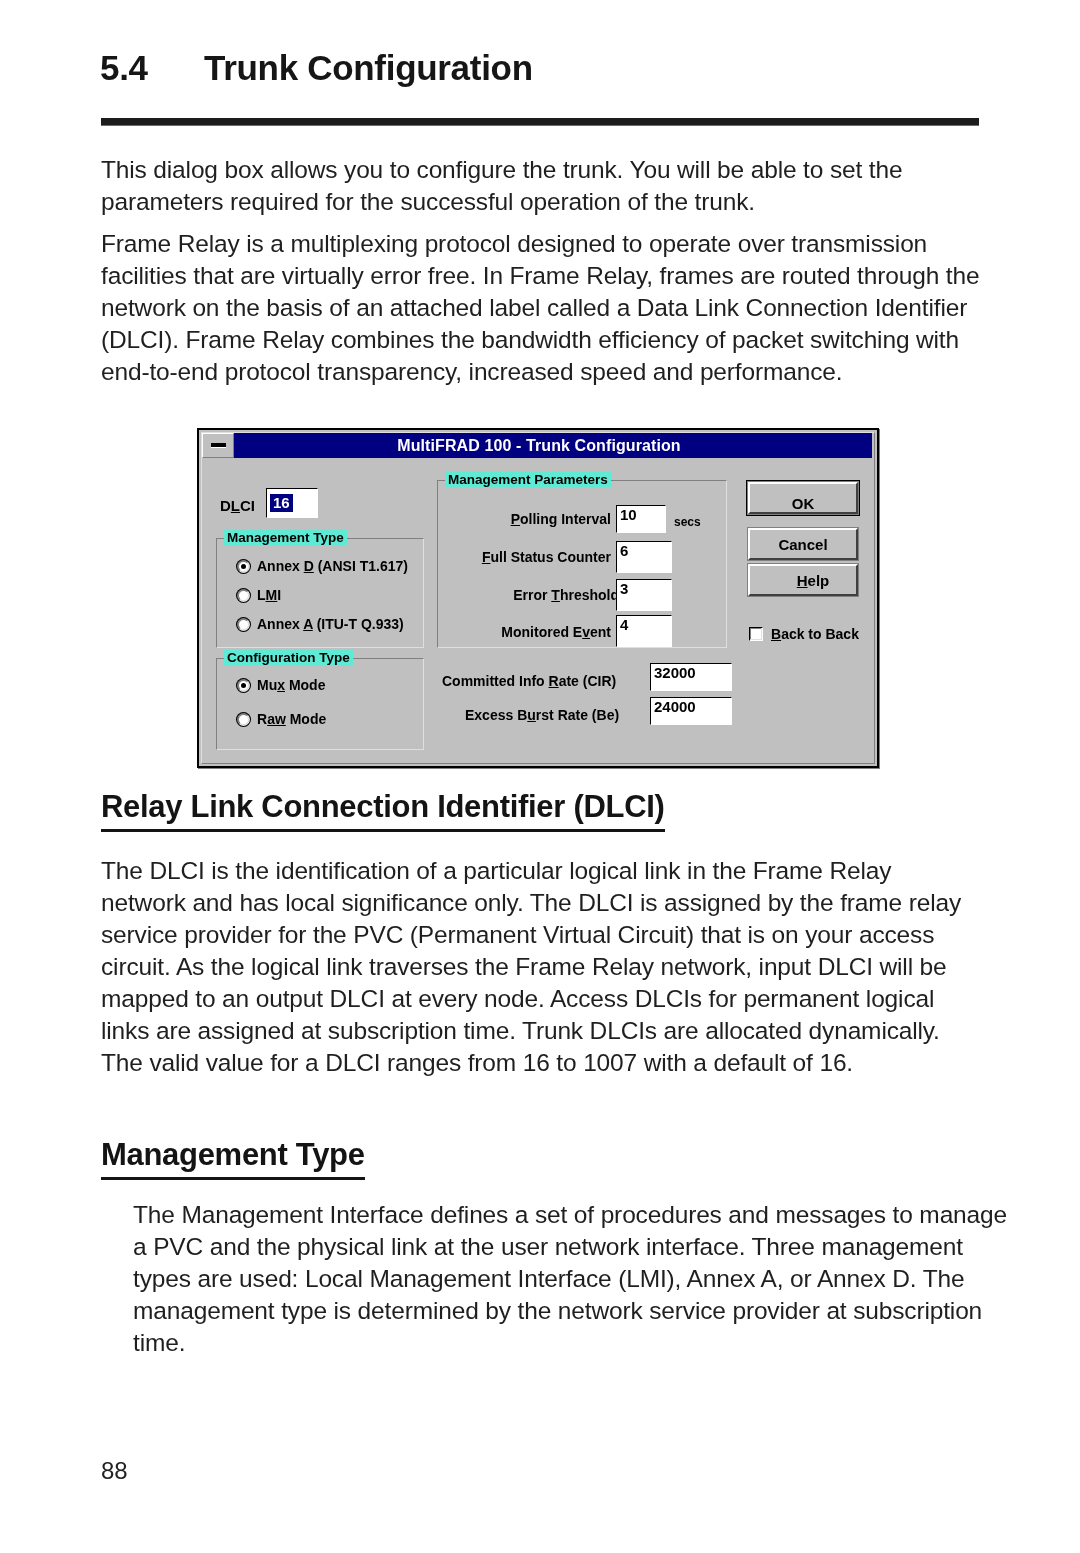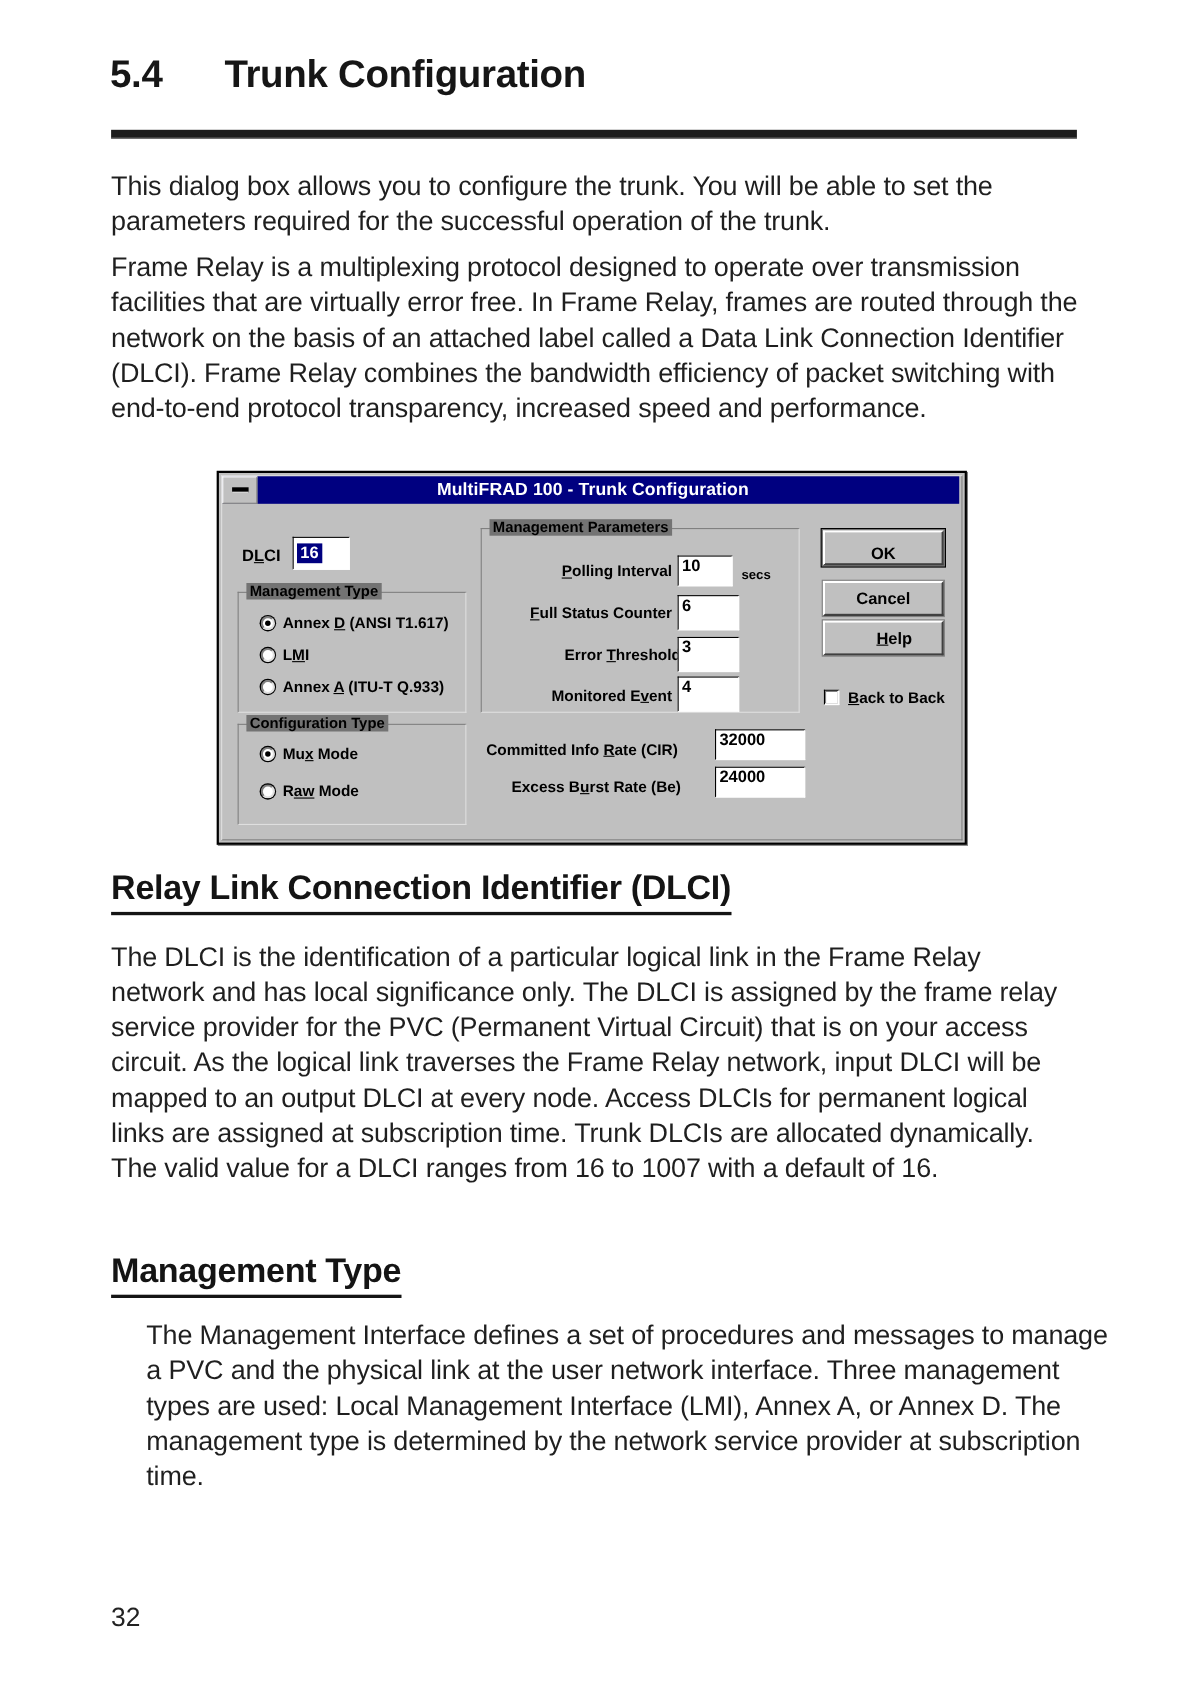--- a/index.html
+++ b/index.html
@@ -158,21 +158,21 @@
     position: absolute;
     border: 1px solid #808080;
     border-right-color: #dfdfdf;
     border-bottom-color: #dfdfdf;
     box-sizing: border-box;
   }
   .group > .grp-legend {
     position: absolute;
     top: -9px;
     left: 7px;
-    background: #737373;
+    background: #5eead4;
     padding: 0 3px;
     font-weight: bold;
     font-size: 13.5px;
     white-space: nowrap;
   }
 
   
   .tbox {
     position: absolute;
     background: #ffffff;
@@ -396,15 +396,15 @@
 
     </div>
   </div>
 
   <div class="sub-head" id="head-dlci">Relay Link Connection Identifier (DLCI)</div>
   <div class="para" id="para-dlci">The DLCI is the identification of a particular logical link in the Frame Relay network and has local significance only. The DLCI is assigned by the frame relay service provider for the PVC (Permanent Virtual Circuit) that is on your access circuit.  As the logical link traverses the Frame Relay network, input DLCI will be mapped to an output DLCI at every node.  Access DLCIs for permanent logical links are assigned at subscription time.  Trunk DLCIs are allocated dynamically.  The valid value for a DLCI ranges from 16 to 1007 with a default of 16.</div>
 
   <div class="sub-head" id="head-mgmt">Management Type</div>
   <div class="para" id="para-mgmt">The Management Interface defines a set of procedures and messages to manage a PVC and the physical link at the user network interface.  Three management types are used: Local Management Interface (LMI), Annex A, or Annex D.  The management type is determined by the network service provider at subscription time.</div>
 
-  <div class="page-num">32</div>
+  <div class="page-num">88</div>
 
 </div>
 
 </body></html>

